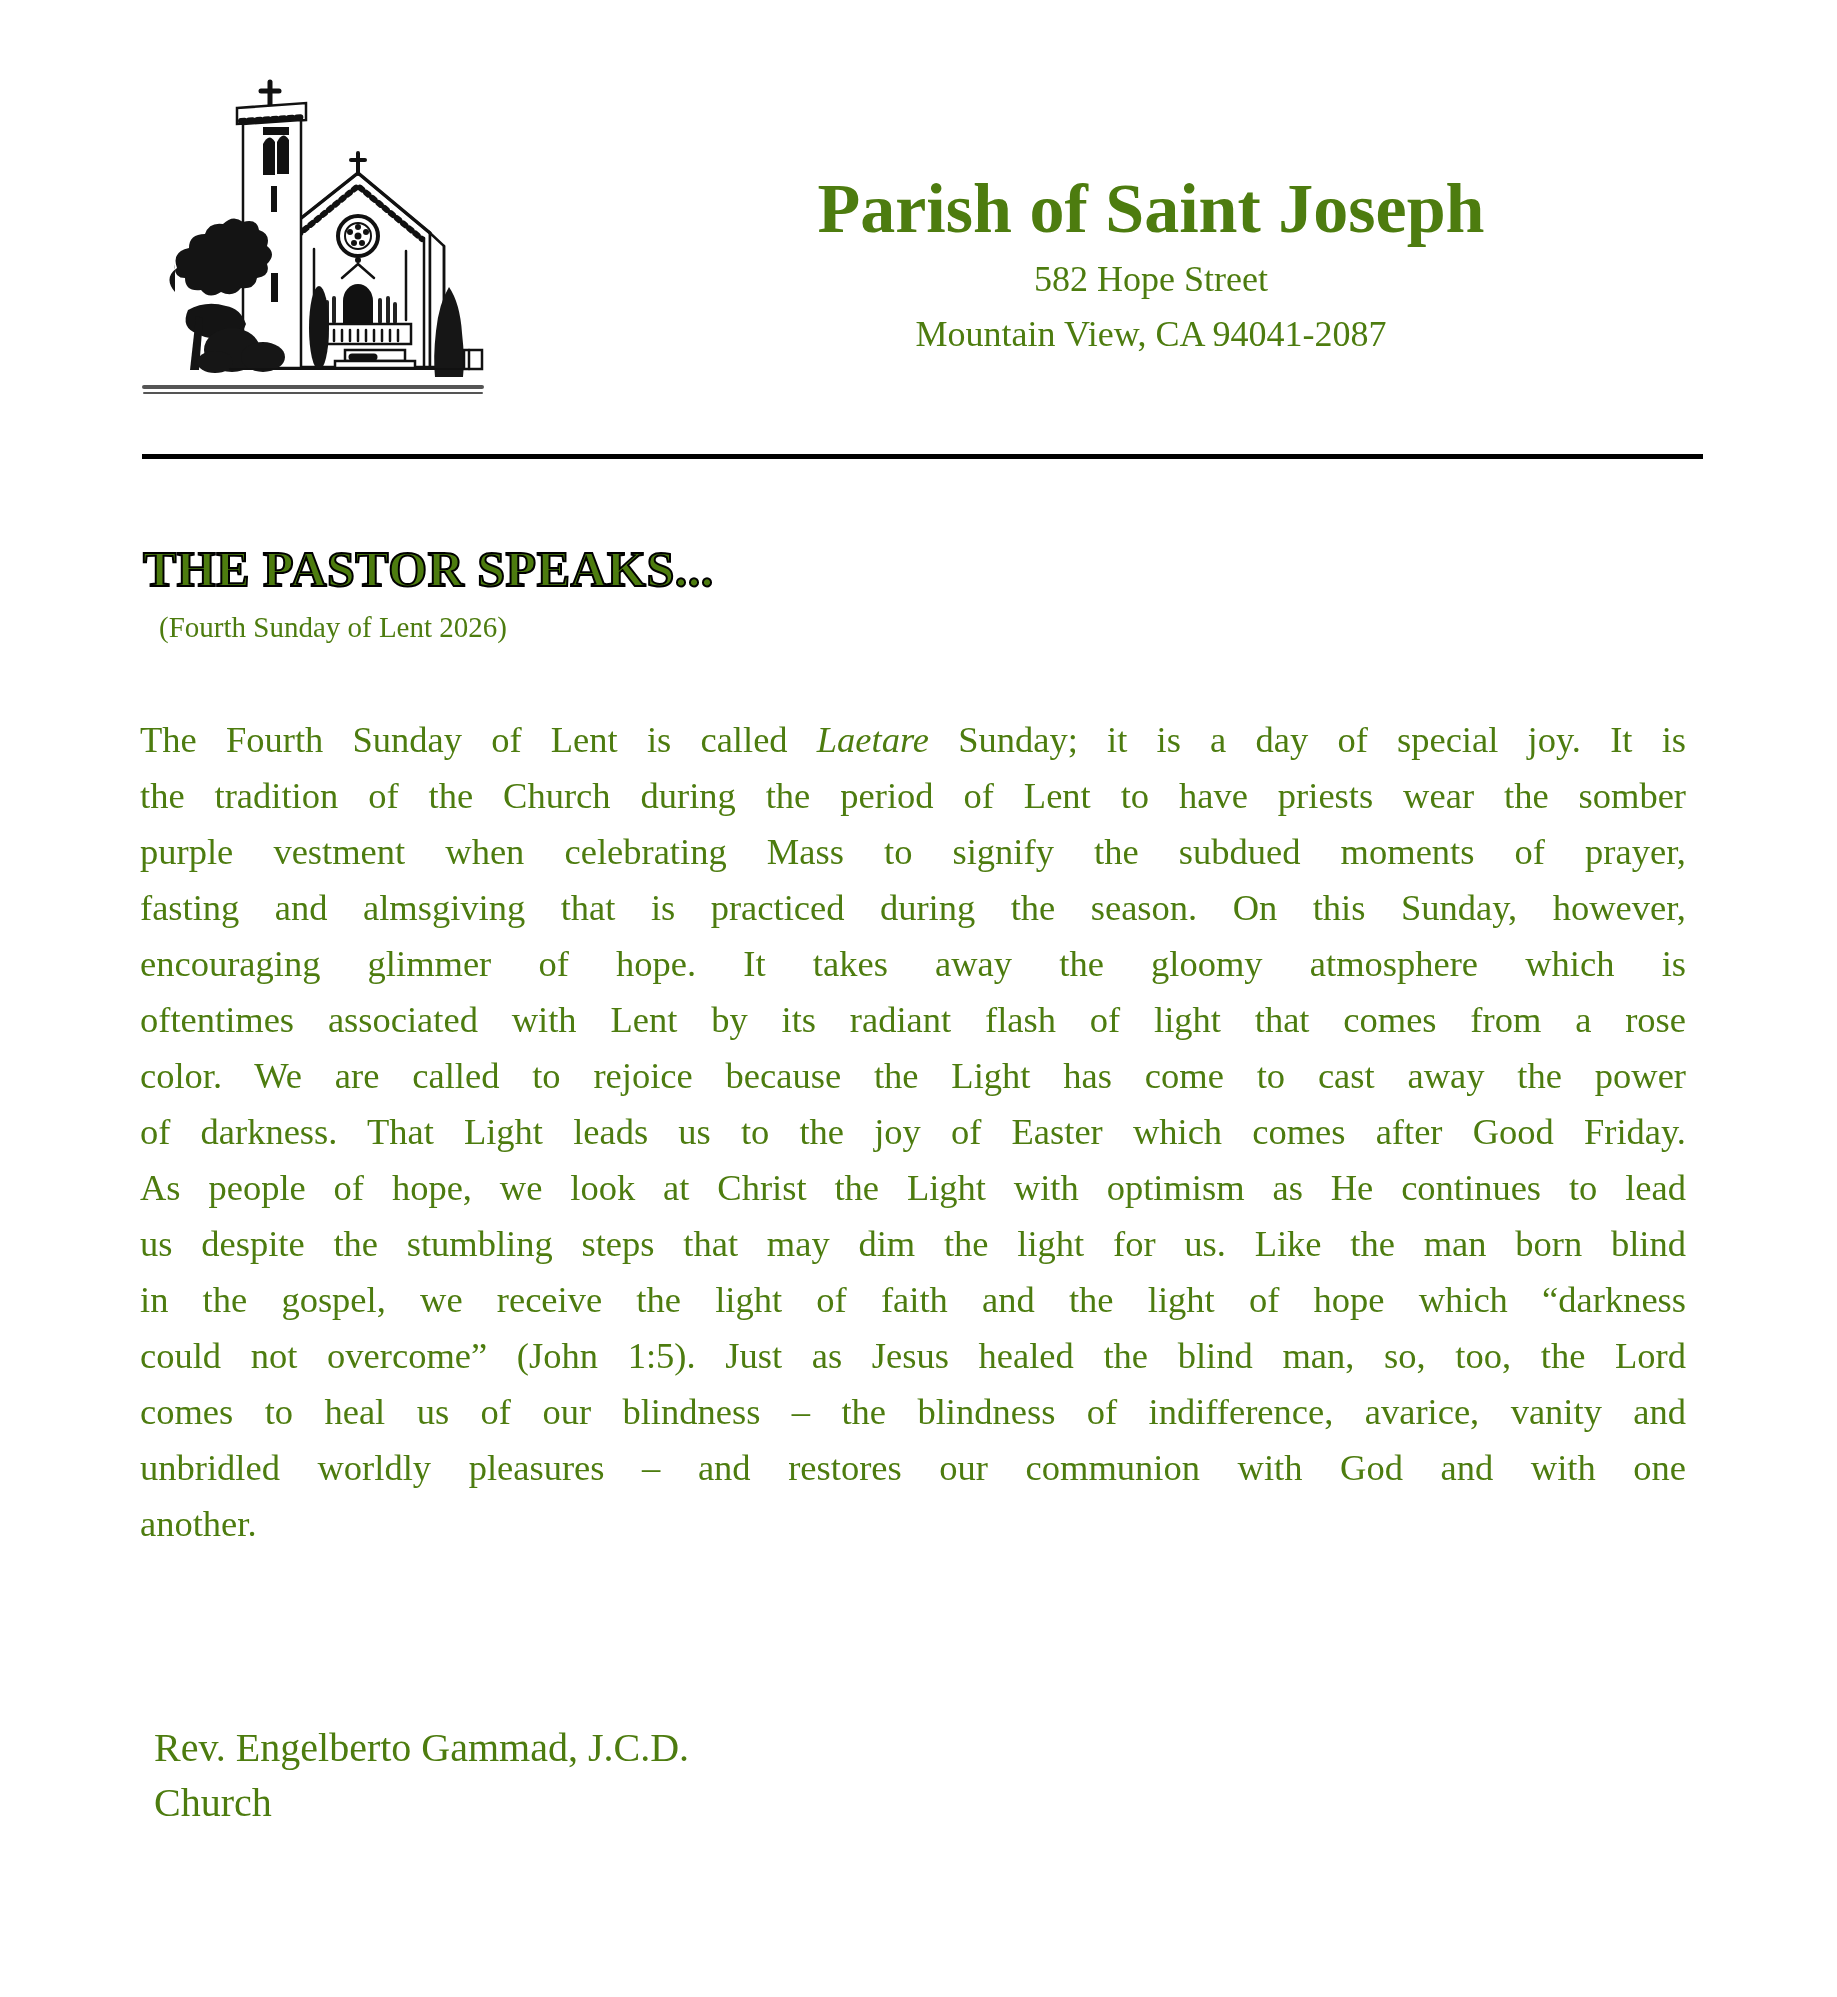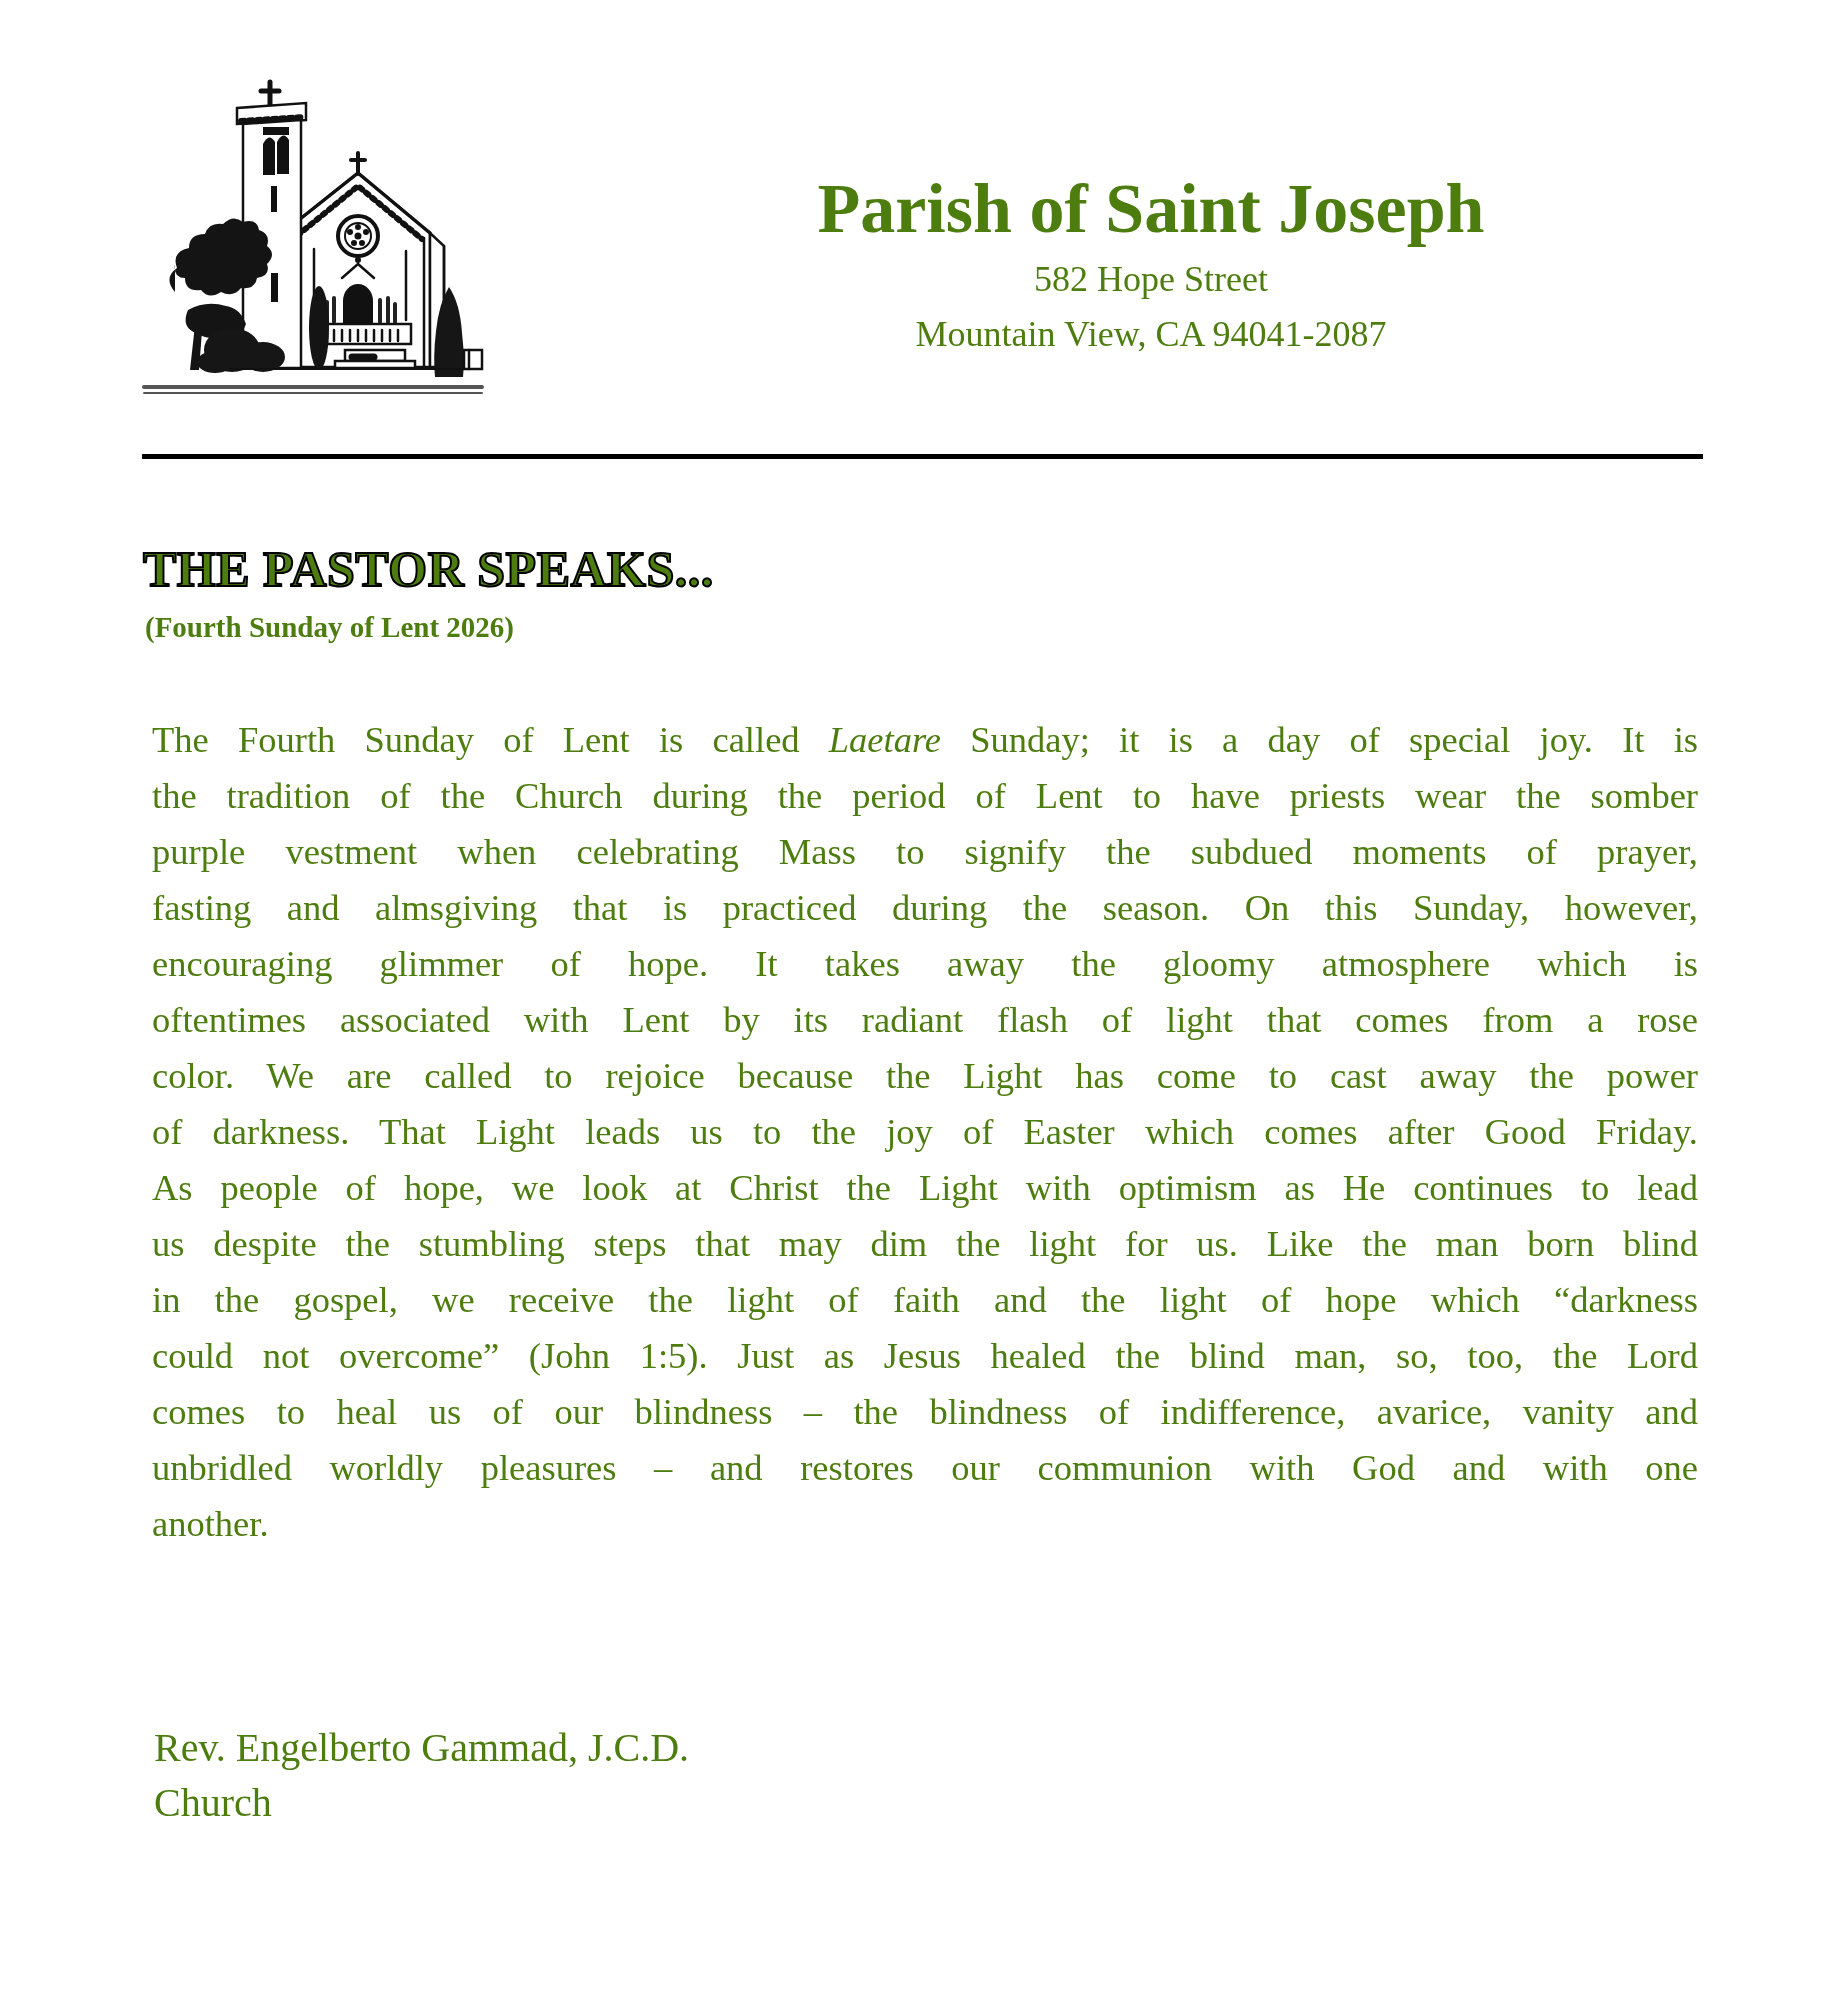--- a/index.html
+++ b/index.html
@@ -10,22 +10,22 @@
   .church{position:absolute;left:130px;top:60px;width:360px;height:350px;}
   .header-text{position:absolute;left:768px;top:166px;width:766px;text-align:center;}
   .title{font-size:70px;font-weight:bold;line-height:86px;white-space:nowrap;}
   .addr{font-size:36px;line-height:55px;white-space:nowrap;text-align:center;}
   .rule{position:absolute;left:142px;top:454px;width:1561px;height:5px;background:#000;}
   .heading{
     position:absolute;left:143px;top:541px;
     font-family:Liberation Serif, serif;font-weight:bold;font-size:50px;
     -webkit-text-stroke:2px #000;letter-spacing:.5px;white-space:nowrap;line-height:56px;
   }
-  .subheading{position:absolute;left:145px;top:610px;font-size:29px;line-height:34px;white-space:nowrap;font-weight:bold;}
-  .body-text{position:absolute;left:152px;top:712px;width:1546px;font-size:36.5px;}
+  .subheading{position:absolute;left:159px;top:610px;font-size:29px;line-height:34px;white-space:nowrap;}
+  .body-text{position:absolute;left:140px;top:712px;width:1546px;font-size:36.5px;}
   .bline{text-align:justify;text-align-last:justify;line-height:56px;height:56px;overflow:visible;}
   .bline.last{text-align-last:left;}
   .it{font-style:italic;}
   .signature{position:absolute;left:154px;top:1720px;font-size:40px;line-height:55px;}
 </style>
 </head>
 <body>
 
 <div class="page">
 

